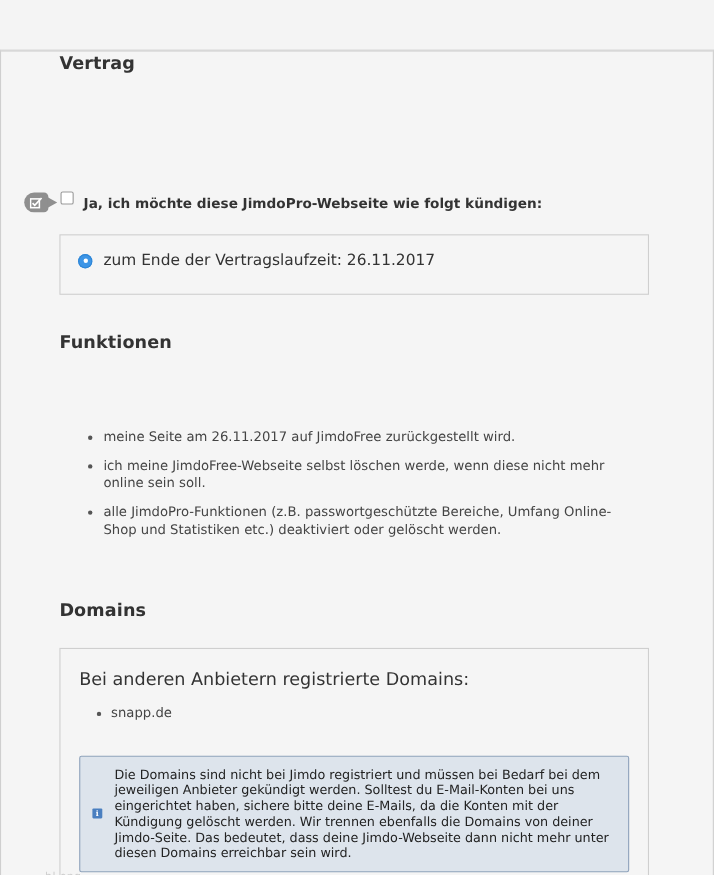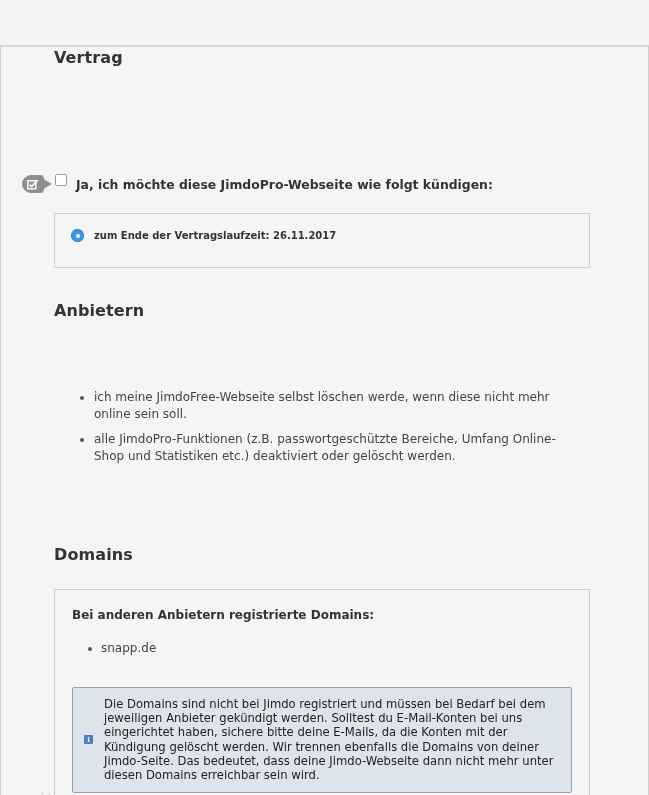--- a/index.html
+++ b/index.html
@@ -55,31 +55,31 @@
     .box {
       position: absolute; border: 1px solid #cfcfcf; background: #f5f5f5;
     }
     .radio-row { position: absolute; left: 16px; top: 15px; display: flex; align-items: center; }
     .radio {
       width: 13px; height: 13px; border-radius: 50%;
       background: #3d95e6; display: flex; align-items: center; justify-content: center;
       box-shadow: inset 0 0 0 1px #2f86d6;
     }
     .radio::after { content: ""; width: 4px; height: 4px; border-radius: 50%; background: #fff; }
-    .radio-label { margin-left: 10px; font-size: 10px; font-weight: bold; color: #333; }
+    .radio-label { margin-left: 10px; font-size: 14px; font-weight: normal; color: #333; }
     ul.bullets {
       position: absolute; left: 93px; width: 480px; list-style: none;
       font-size: 12px; line-height: 16.5px; color: #444;
     }
     ul.bullets li { position: relative; margin-bottom: 9px; }
     ul.bullets li::before {
       content: ""; position: absolute; left: -14px; top: 7px;
       width: 4px; height: 4px; border-radius: 50%; background: #555;
     }
-    .domains-title { position: absolute; left: 17px; top: 18px; font-size: 12px; font-weight: bold; color: #333; }
+    .domains-title { position: absolute; left: 17px; top: 18px; font-size: 16px; font-weight: normal; color: #333; }
     .domain-list { position: absolute; left: 46px; top: 51px; list-style: none; font-size: 12px; color: #444; }
     .domain-list li { position: relative; }
     .domain-list li::before {
       content: ""; position: absolute; left: -13px; top: 6px;
       width: 4px; height: 4px; border-radius: 50%; background: #555;
     }
     .info-box {
       position: absolute; left: 17px; top: 97px; width: 500px; height: 106px;
       background: #dde4ec; border: 1px solid #8ea2bb; border-radius: 2px;
     }
@@ -116,24 +116,25 @@
     <span class="check-label">Ja, ich möchte diese JimdoPro-Webseite wie folgt kündigen:</span>
   </div>
 
   <div class="box" style="left: 53px; top: 166px; width: 536px; height: 55px;">
     <div class="radio-row">
       <span class="radio"></span>
       <span class="radio-label">zum Ende der Vertragslaufzeit: 26.11.2017</span>
     </div>
   </div>
 
-  <h2 style="top: 254px;">Anbietern</h2>
+  <h2 style="top: 254px;">Funktionen</h2>
 
 
   <ul class="bullets" style="top: 342px;">
+    <li>meine Seite am 26.11.2017 auf JimdoFree zurückgestellt wird.</li>
     <li>ich meine JimdoFree-Webseite selbst löschen werde, wenn diese nicht mehr online sein soll.</li>
     <li>alle JimdoPro-Funktionen (z.B. passwortgeschützte Bereiche, Umfang Online-Shop und Statistiken etc.) deaktiviert oder gelöscht werden.</li>
   </ul>
 
   <h2 style="top: 498px;">Domains</h2>
 
   <div class="box" style="left: 53px; top: 542px; width: 536px; height: 239px;">
     <div class="domains-title">Bei anderen Anbietern registrierte Domains:</div>
     <ul class="domain-list">
       <li>snapp.de</li>

